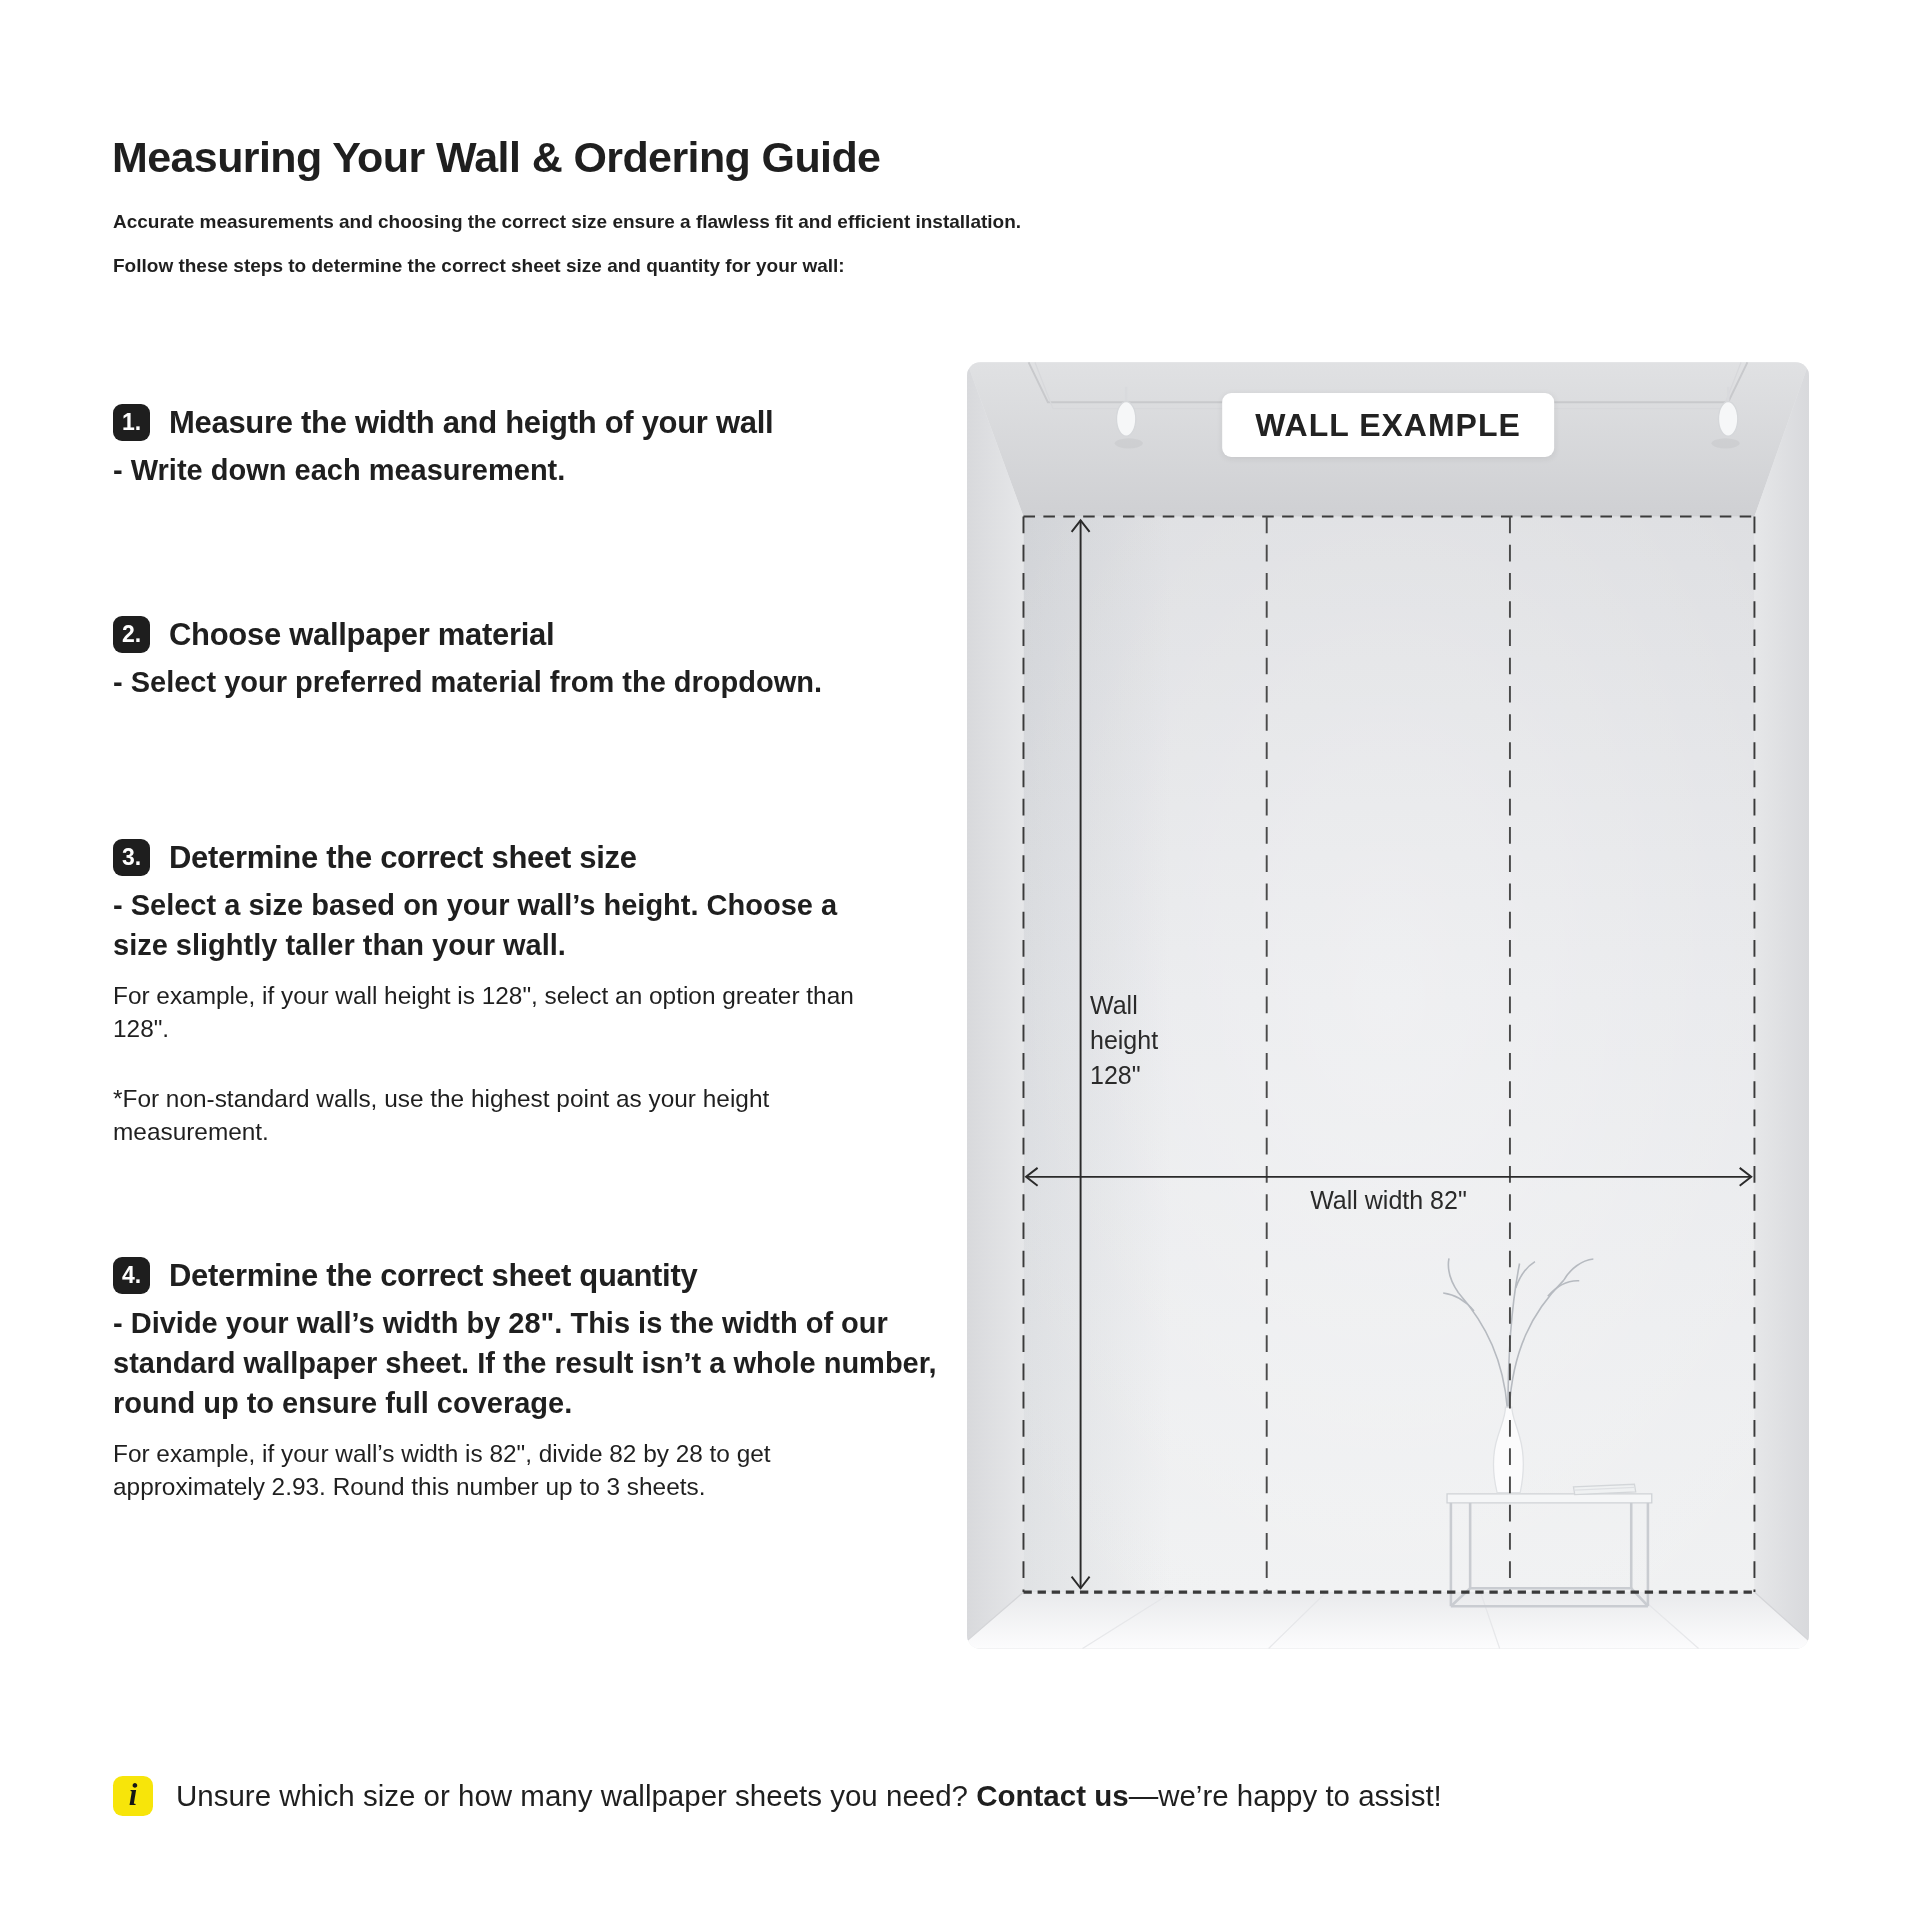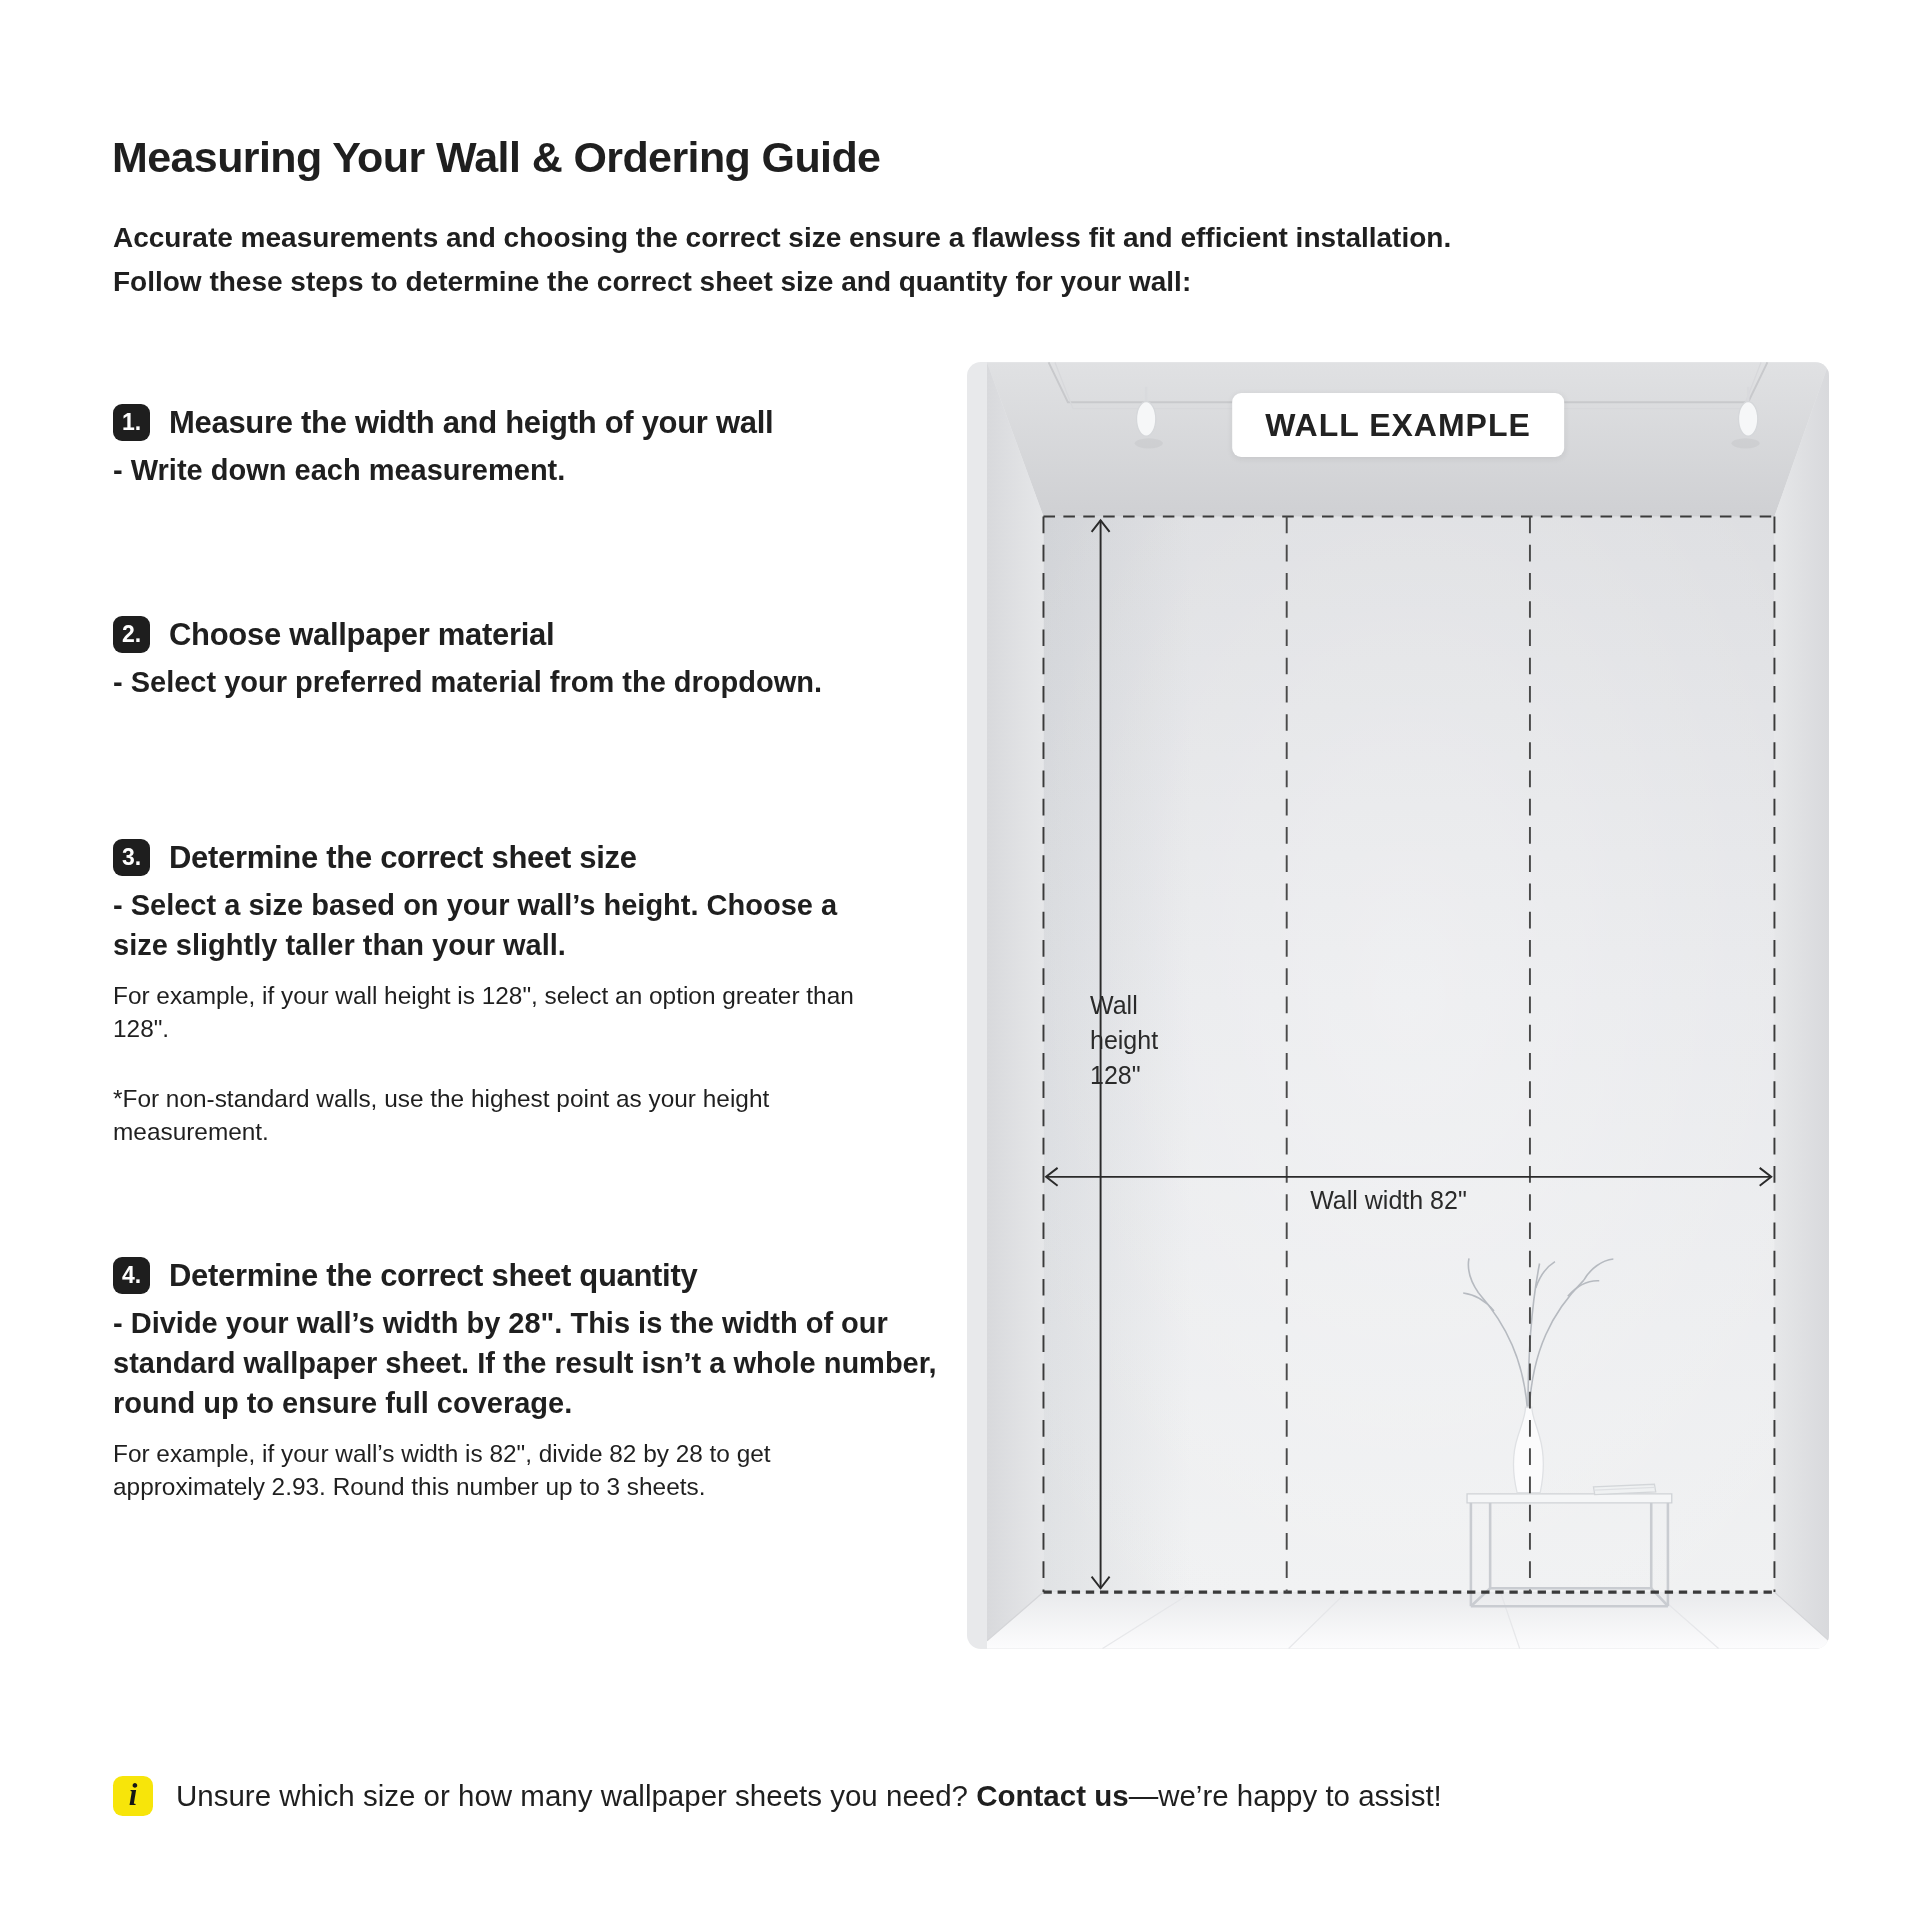--- a/index.html
+++ b/index.html
@@ -27,25 +27,24 @@
     letter-spacing: -0.6px;
     line-height: 1.15;
     color: #1f1f1f;
     white-space: nowrap;
   }
   .intro {
     position: absolute;
     left: 113px;
     top: 200px;
     width: 1772px;
-    font-size: 28px;
+    font-size: 19px;
     font-weight: 700;
     line-height: 44px;
     color: #1f1f1f;
-    margin-top: 16px;
   }
   .step {
     position: absolute;
     left: 113px;
     width: 864px;
   }
   #step-1 { top: 404px; }
   #step-2 { top: 616px; }
   #step-3 { top: 839px; }
   #step-4 { top: 1257px; }
@@ -134,21 +133,20 @@
 
   .photo {
     position: absolute;
     left: 967px;
     top: 362px;
     width: 842px;
     height: 1287px;
     border-radius: 14px;
     overflow: hidden;
     background: #e8e9eb;
-    padding-left: 20px;
   }
   .photo svg { display: block; }
   .wall-example-badge {
     position: absolute;
     top: 31px;
     left: 50%;
     transform: translateX(-50%);
     height: 64px;
     line-height: 64px;
     padding: 0 33px;

